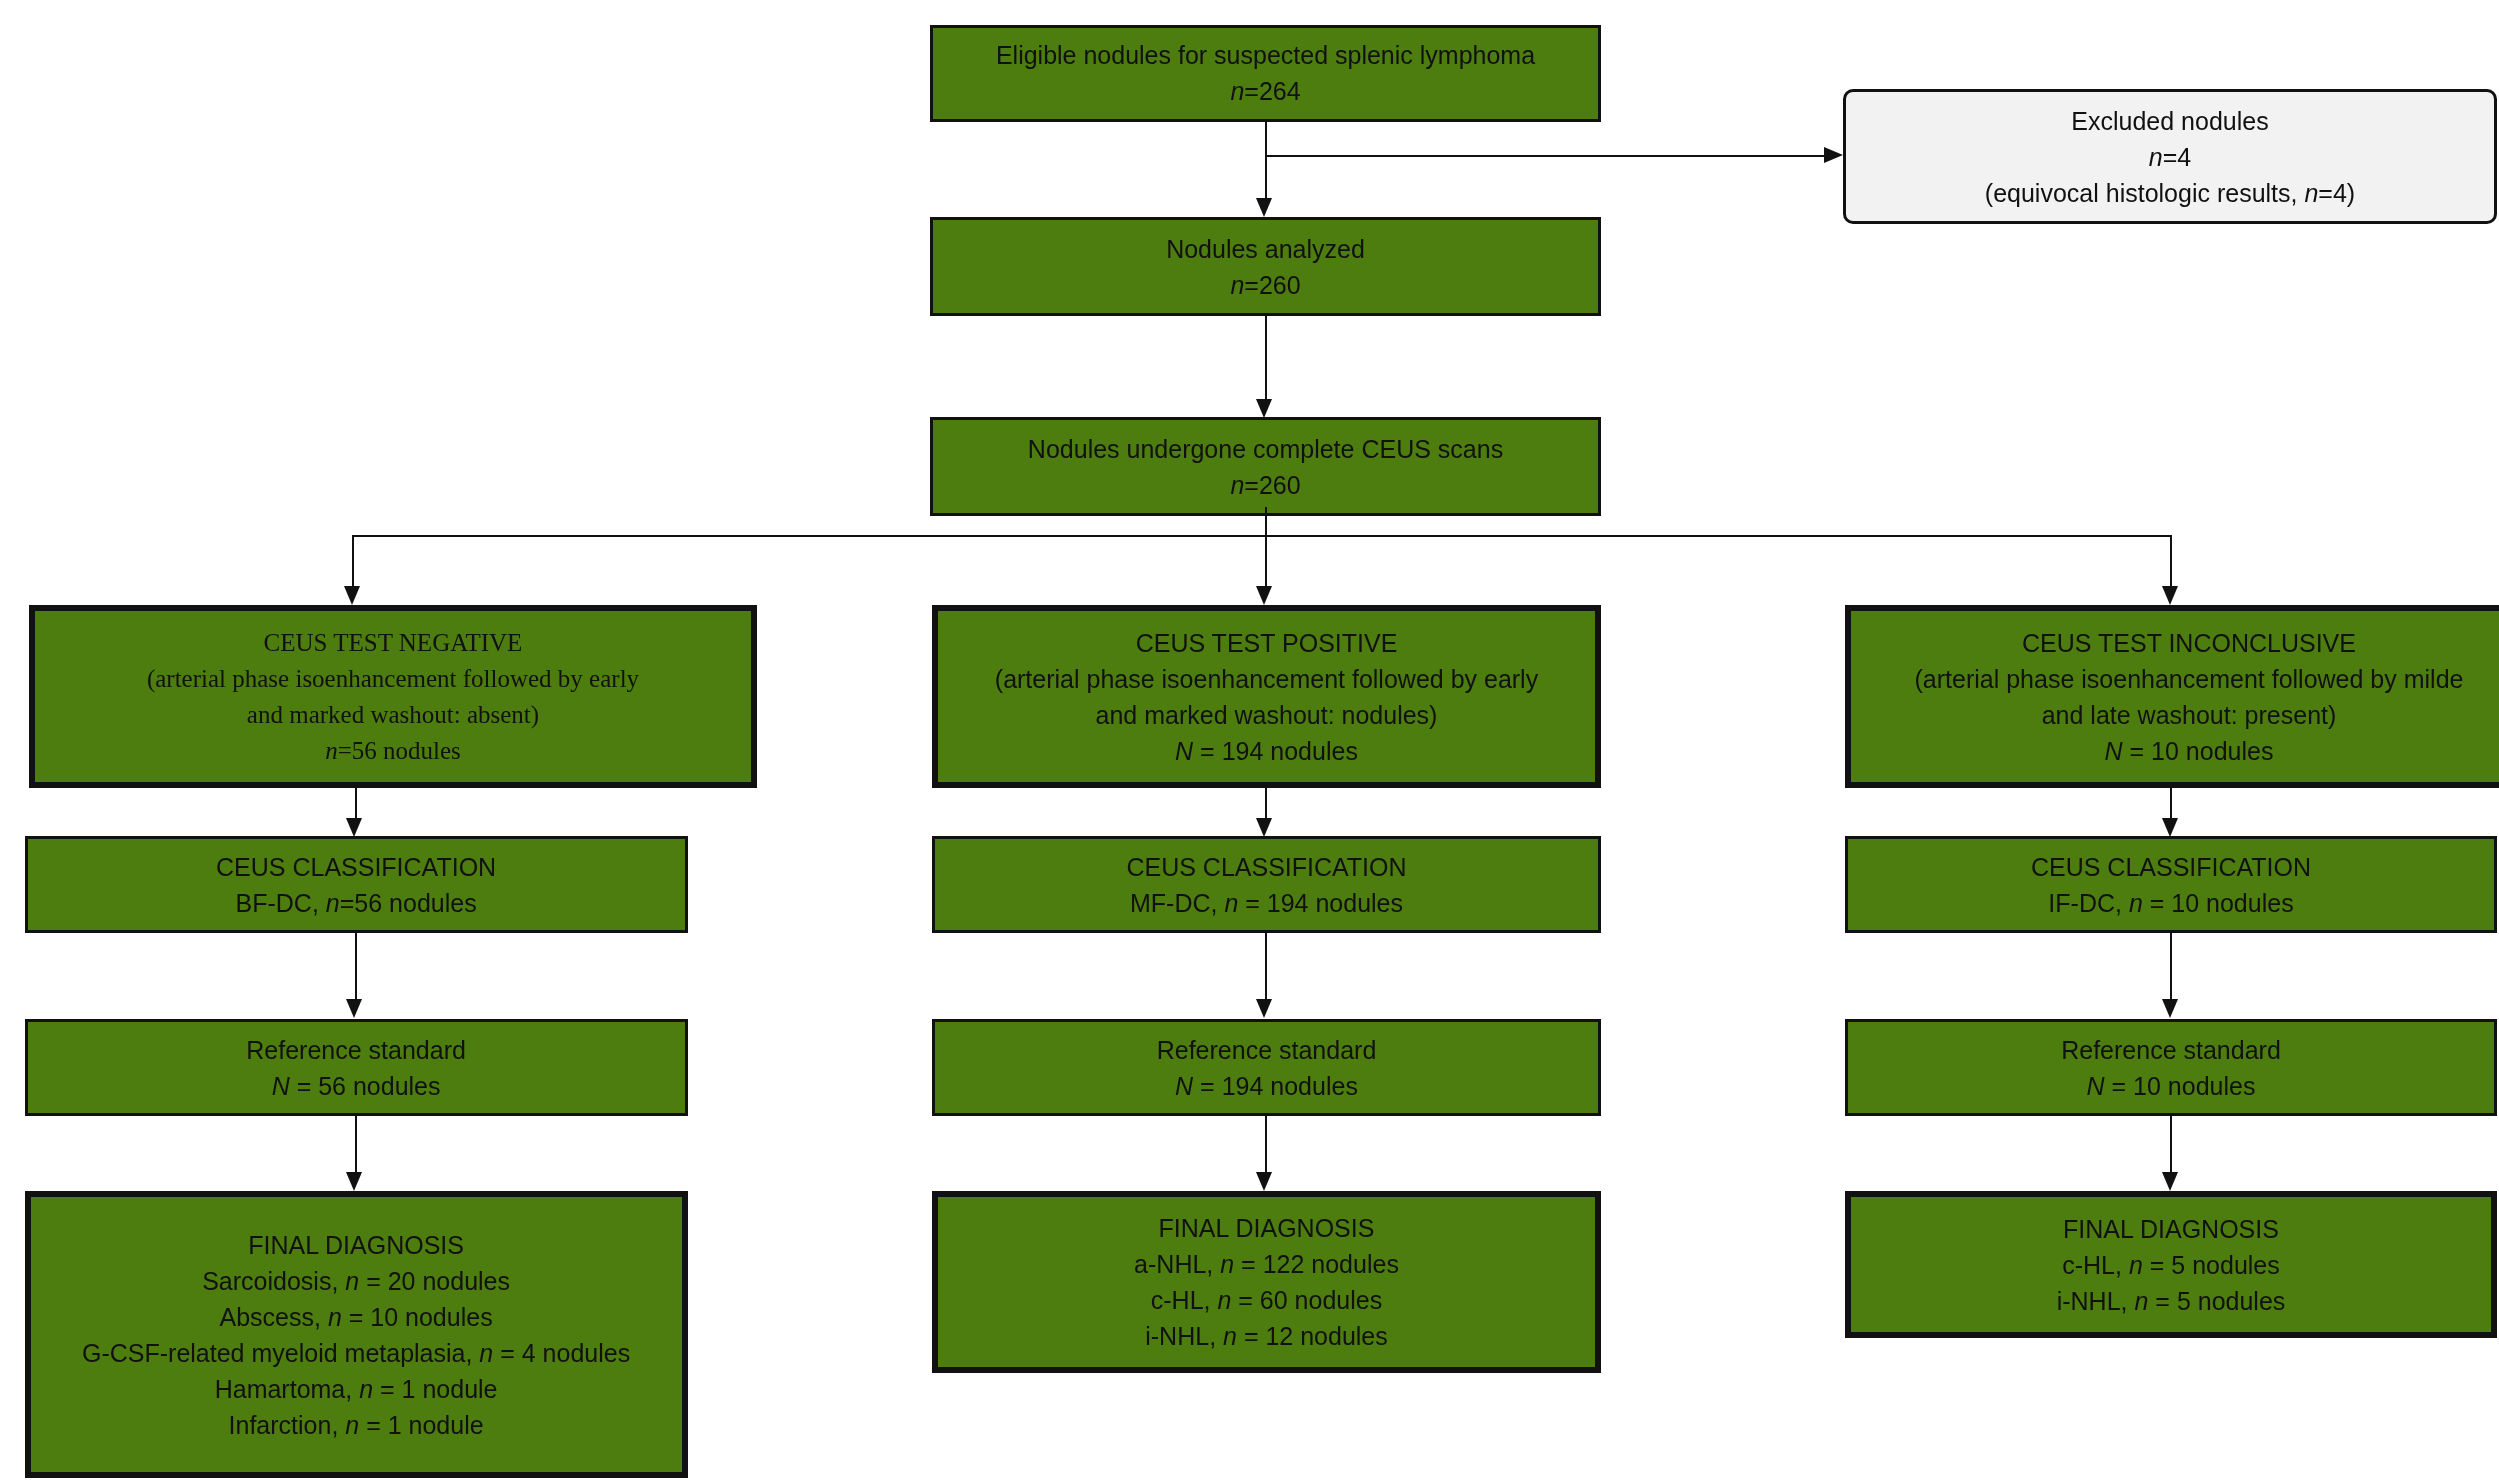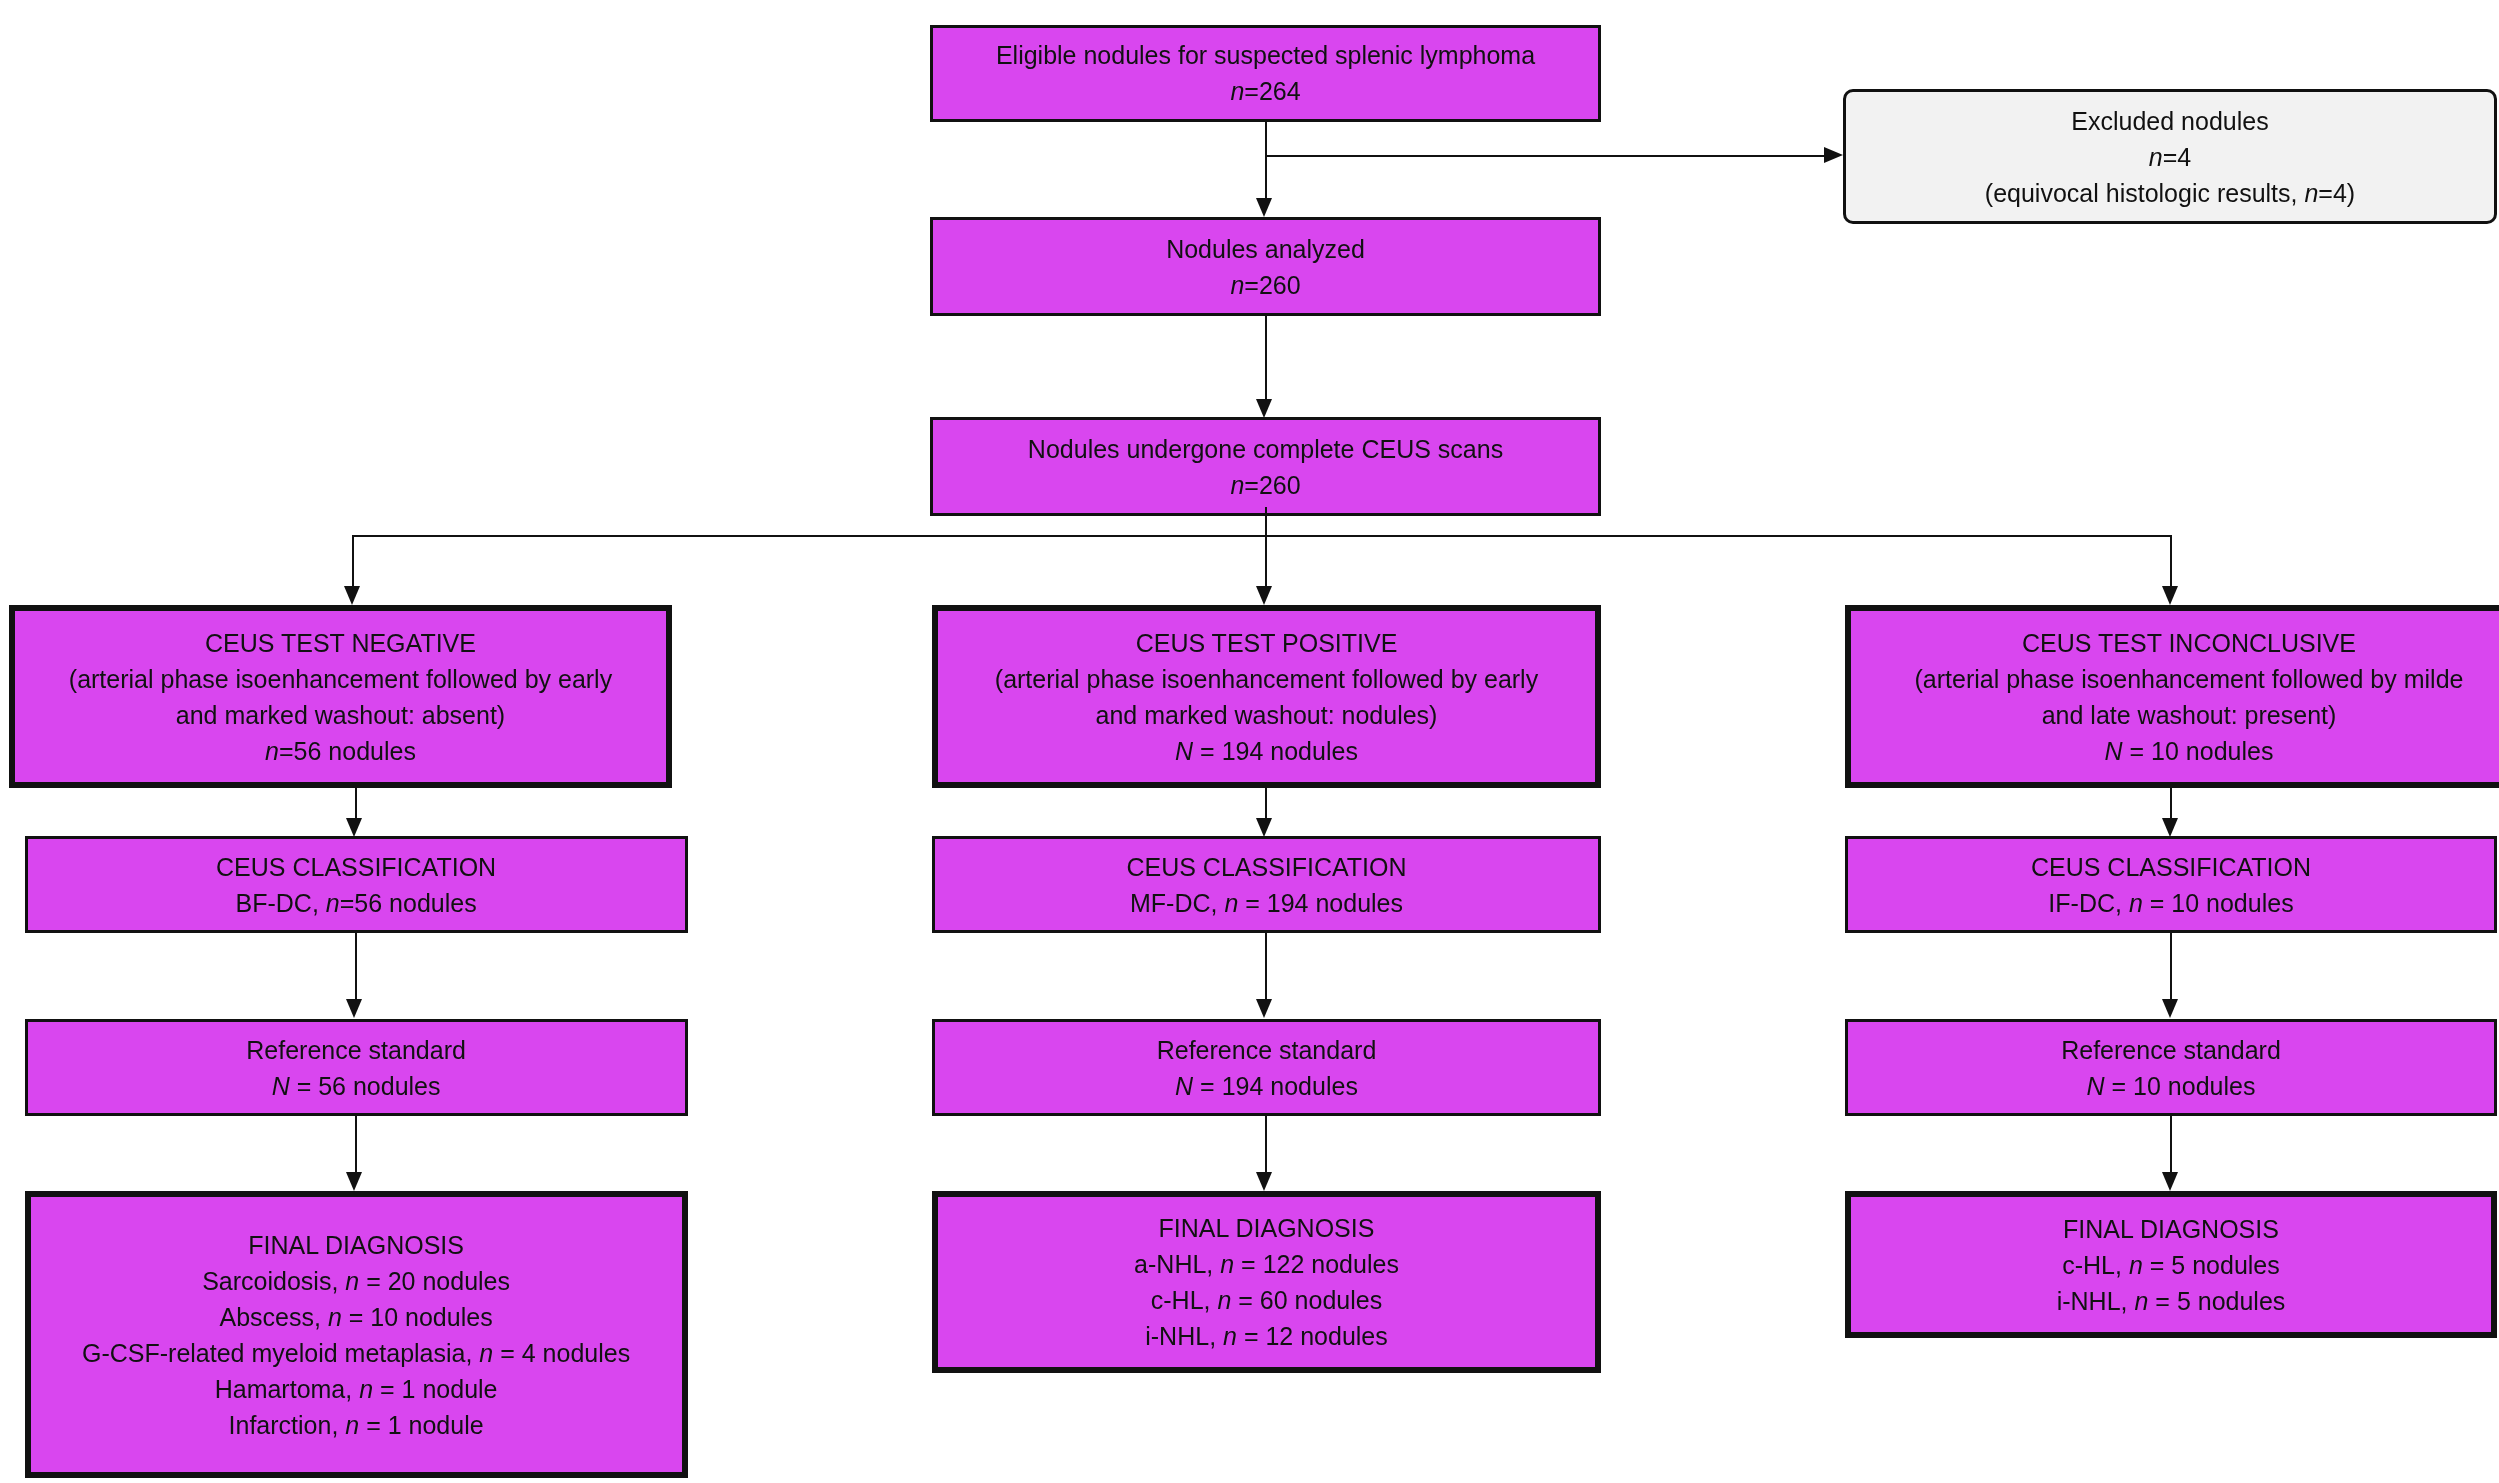--- a/index.html
+++ b/index.html
@@ -1,39 +1,39 @@
 <!DOCTYPE html>
 <html style="font-size:11px"><head>
 <meta charset="utf-8">
 <style>
   html,body{margin:0;padding:0;background:#ffffff;}
   #canvas{position:relative;width:2500px;height:1483px;background:#ffffff;overflow:hidden;
           font-family:"Liberation Sans", sans-serif;color:#111111;}
 
-  .box{position:absolute;box-sizing:border-box;background:#d946ef;border:3.4px solid #111111;
+  .box{position:absolute;box-sizing:border-box;background:#4d7c0f;border:3.4px solid #111111;
        display:flex;flex-direction:column;align-items:center;justify-content:center;
        text-align:center;font-size:25px;line-height:36px;padding:4.1px 9.6px;}
   .box.thick{border-width:6.8px;}
   .box.light{background:#f2f2f2;}
   .line{width:100%;}
 
   .vline{position:absolute;width:2px;background:#111111;}
   .hline{position:absolute;height:2px;background:#111111;}
   .arr-d{position:absolute;width:0;height:0;border-left:8.2px solid transparent;
          border-right:8.2px solid transparent;border-top:19px solid #111111;}
   .arr-r{position:absolute;width:0;height:0;border-top:8.2px solid transparent;
          border-bottom:8.2px solid transparent;border-left:19px solid #111111;}
 
   
   #box-eligible{left:930px;top:24.6px;width:671px;height:97px;}
   #box-excluded{left:1843px;top:89px;width:654px;height:135px;border-radius:10px;}
   #box-analyzed{left:930px;top:217px;width:671px;height:99px;}
   #box-scans{left:930px;top:417px;width:671px;height:99px;}
 
-  #box-neg-test{left:9px;top:605px;width:663px;height:183px;}
+  #box-neg-test{left:29px;top:605px;width:728px;height:183px;font-family:Liberation Serif, serif;}
   #box-pos-test{left:932px;top:605px;width:669px;height:183px;}
   #box-inc-test{left:1845px;top:605px;width:688px;height:183px;}
 
   #box-neg-class{left:24.6px;top:836px;width:663px;height:97px;}
   #box-pos-class{left:932px;top:836px;width:669px;height:97px;}
   #box-inc-class{left:1845px;top:836px;width:652px;height:97px;}
 
   #box-neg-ref{left:24.6px;top:1019px;width:663px;height:97px;}
   #box-pos-ref{left:932px;top:1019px;width:669px;height:97px;}
   #box-inc-ref{left:1845px;top:1019px;width:652px;height:97px;}

